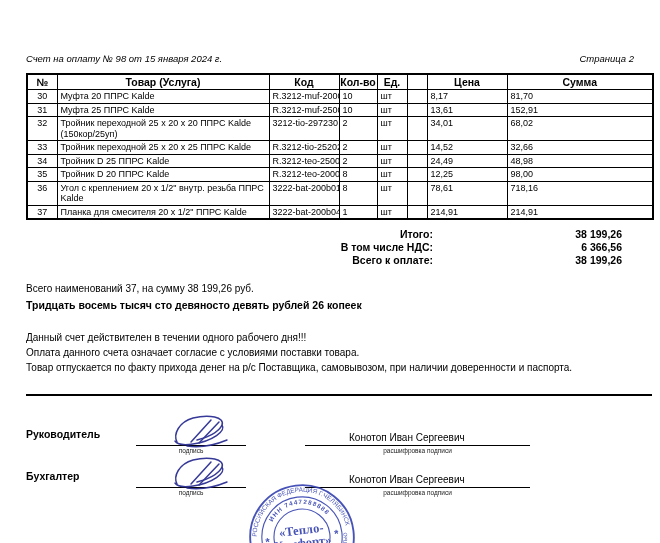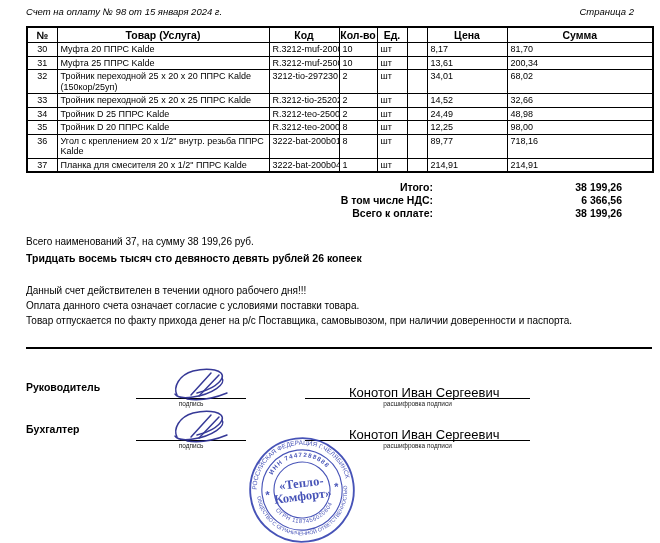--- a/index.html
+++ b/index.html
@@ -1,21 +1,21 @@
 <!DOCTYPE html>
 <html><head>
 <meta charset="utf-8">
 <style>
   html,body{margin:0;padding:0;}
   body{
     width:660px;height:543px;background:#ffffff;color:#000;
     font-family:"Liberation Sans",sans-serif;position:relative;overflow:hidden;
     -webkit-font-smoothing:antialiased;
   }
-  .page{position:absolute;inset:0;}
+  .page{position:absolute;inset:0;margin-top:47px;}
 
   
   .doc-header{
     position:absolute;top:6px;left:26px;width:608px;
     display:flex;justify-content:space-between;
     font-style:italic;font-size:9.5px;line-height:12px;
   }
 
   
   table.inv{
@@ -56,21 +56,21 @@
 
   
   .signatures{position:absolute;top:368px;left:26px;width:626px;height:90px;}
   .sig-row{position:absolute;left:0;width:626px;height:40px;}
   .sig-row.r1{top:0;}
   .sig-row.r2{top:42px;}
   .sig-role{position:absolute;left:0;top:13px;font-weight:bold;font-size:10.5px;}
   .sig-line{position:absolute;left:110px;top:0;width:110px;height:30px;border-bottom:1px solid #000;}
   .sig-caption{position:absolute;left:110px;top:32px;width:110px;text-align:center;font-size:6.5px;color:#222;}
   .sig-scribble{position:absolute;left:138px;top:-1px;width:80px;height:34px;}
-  .sig-name{position:absolute;left:286px;top:17px;font-size:13px;padding-left:37px;}
+  .sig-name{position:absolute;left:286px;top:17px;font-size:10px;padding-left:37px;}
   .name-line{position:absolute;left:279px;top:0;width:225px;height:30px;border-bottom:1px solid #000;}
   .name-caption{position:absolute;left:279px;top:32px;width:225px;text-align:center;font-size:6.5px;color:#222;}
 
   
   .stamp{position:absolute;left:246px;top:434px;width:112px;height:112px;opacity:.88;}
   .stamp svg{display:block;}
 </style>
 </head>
 <body>
 
@@ -116,21 +116,21 @@
           <td class="r">81,70</td>
         </tr>
         <tr>
           <td class="c">31</td>
           <td class="l">Муфта 25  ППРС Kalde</td>
           <td class="l code">R.3212-muf-2500</td>
           <td class="r">10</td>
           <td class="l">шт</td>
           <td class="c"></td>
           <td class="r">13,61</td>
-          <td class="r">200,34</td>
+          <td class="r">152,91</td>
         </tr>
         <tr>
           <td class="c">32</td>
           <td class="l">Тройник переходной 25 x 20 x 20  ППРС Kalde (150кор/25уп)</td>
           <td class="l code">3212-tio-297230</td>
           <td class="r">2</td>
           <td class="l">шт</td>
           <td class="c"></td>
           <td class="r">34,01</td>
           <td class="r">68,02</td>
@@ -165,21 +165,21 @@
           <td class="r">12,25</td>
           <td class="r">98,00</td>
         </tr>
         <tr>
           <td class="c">36</td>
           <td class="l">Угол с креплением 20 x 1/2" внутр. резьба ППРС Kalde</td>
           <td class="l code">3222-bat-200b01</td>
           <td class="r">8</td>
           <td class="l">шт</td>
           <td class="c"></td>
-          <td class="r">89,77</td>
+          <td class="r">78,61</td>
           <td class="r">718,16</td>
         </tr>
         <tr>
           <td class="c">37</td>
           <td class="l">Планка для смесителя 20 x 1/2"  ППРС Kalde</td>
           <td class="l code">3222-bat-200b04</td>
           <td class="r">1</td>
           <td class="l">шт</td>
           <td class="c"></td>
           <td class="r">214,91</td>

